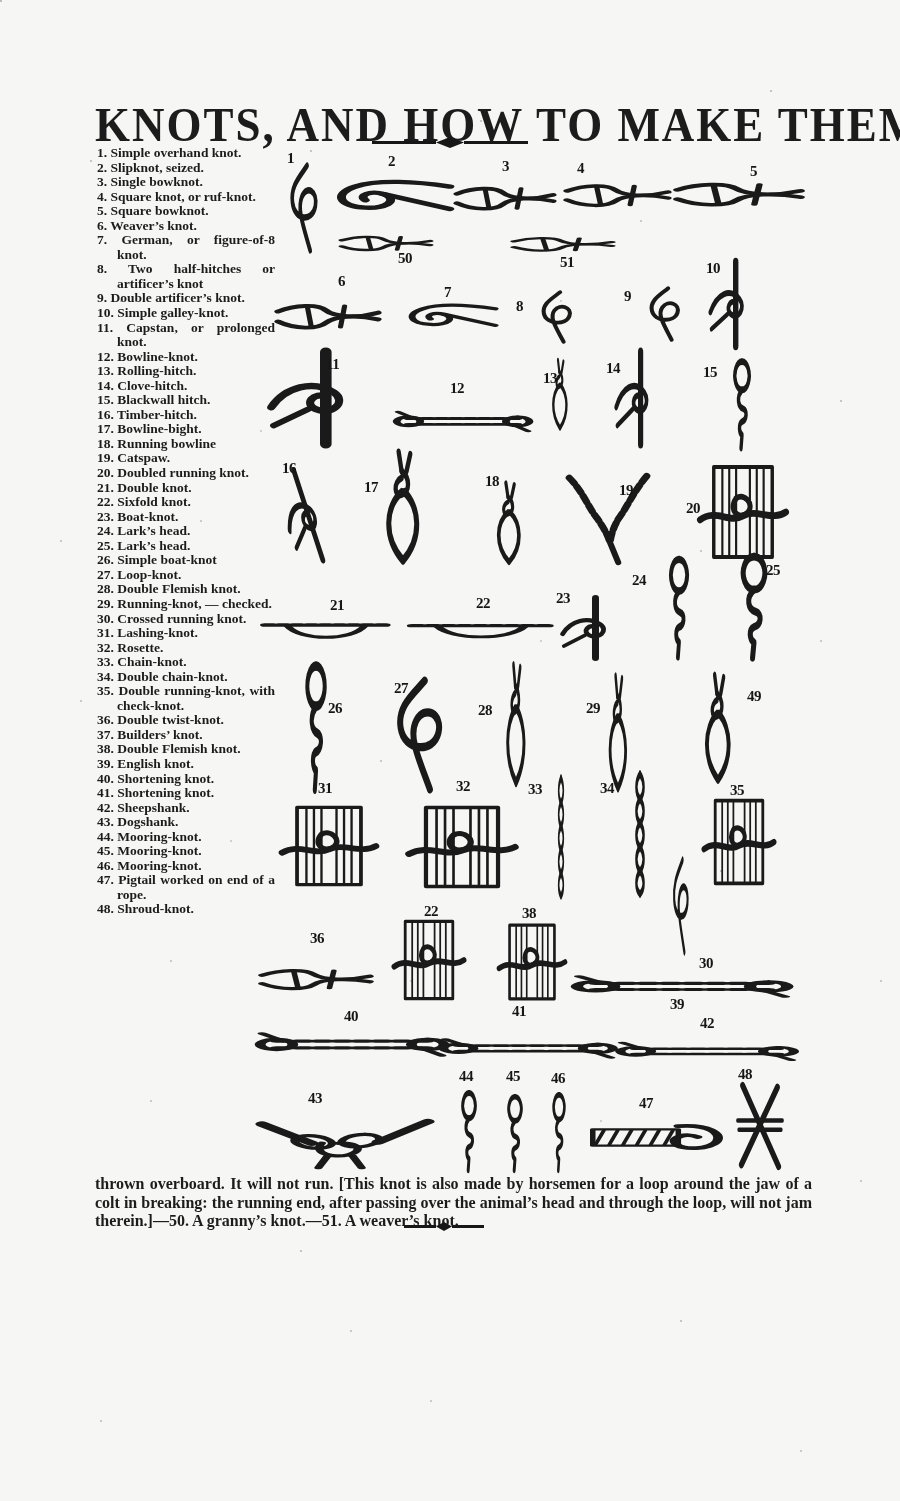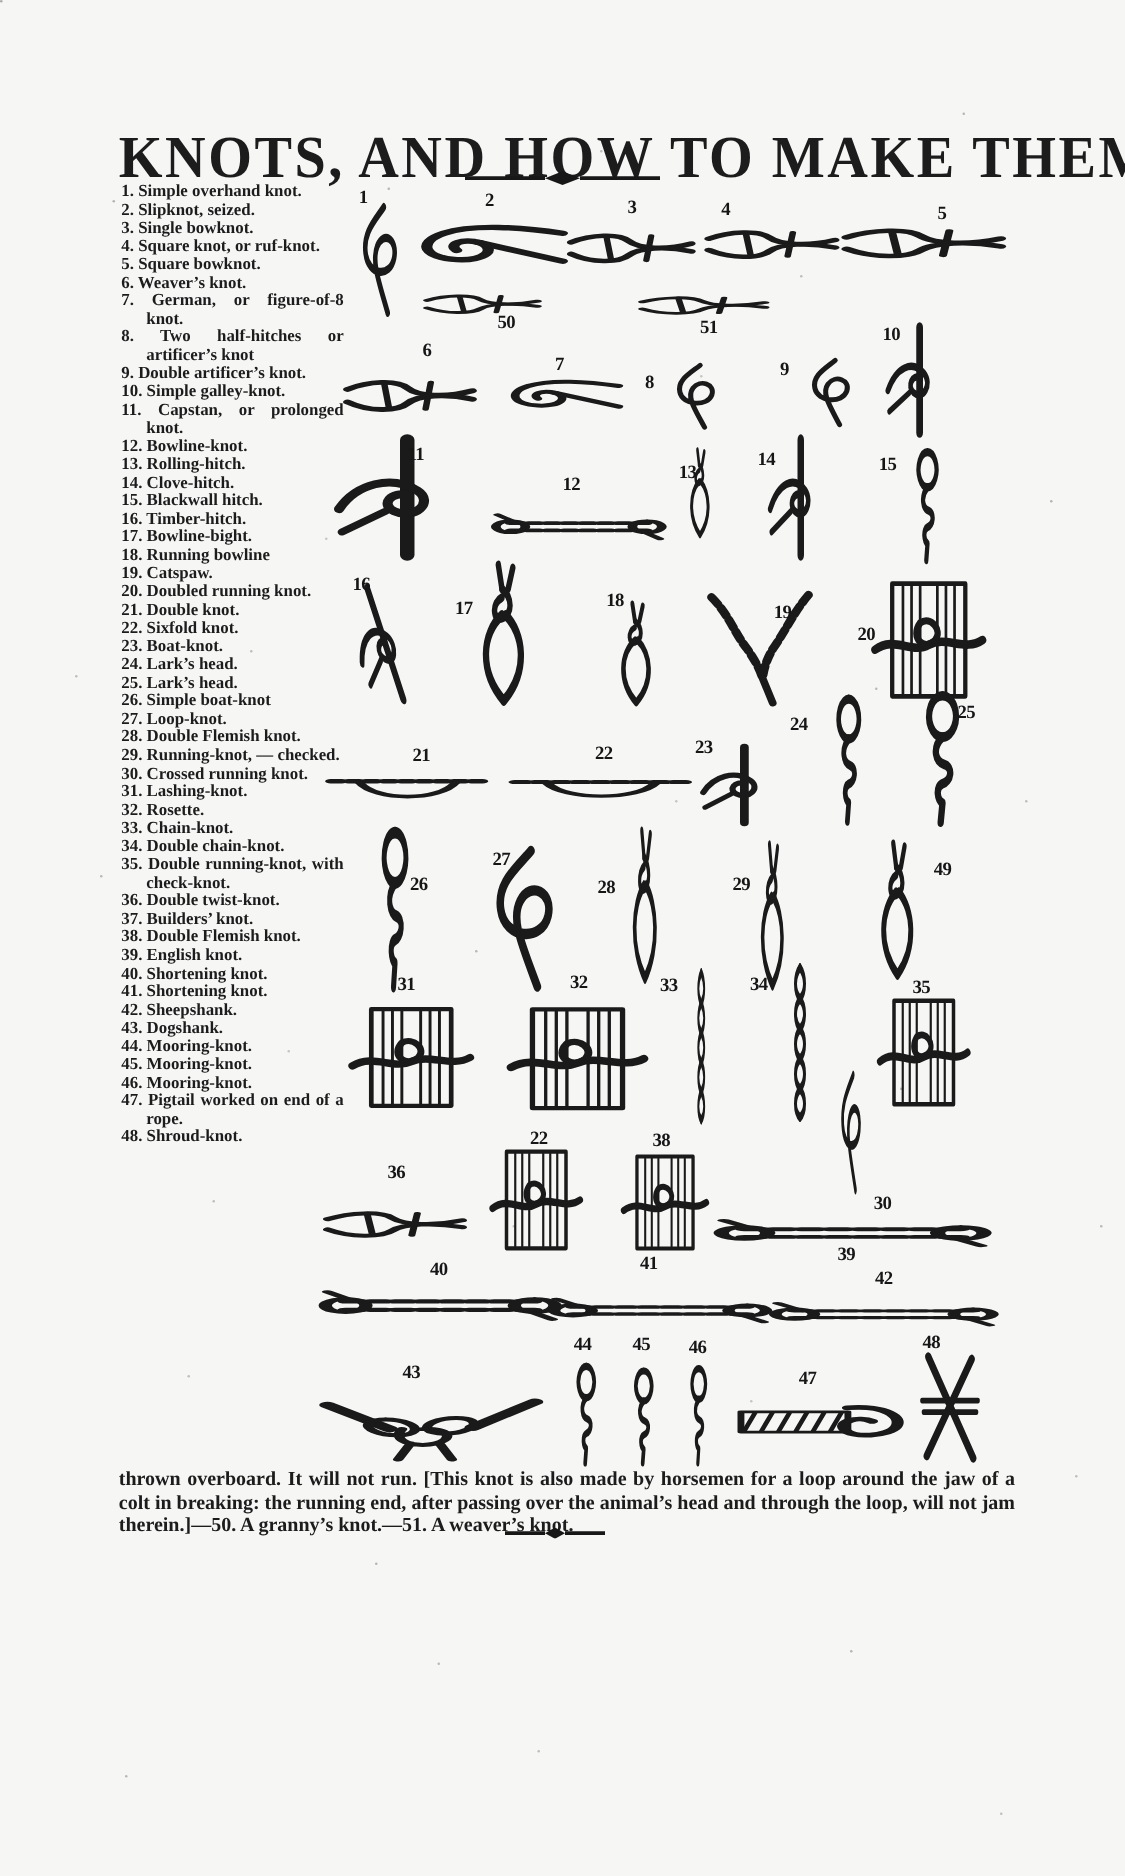--- a/index.html
+++ b/index.html
@@ -401,21 +401,21 @@
         <path d="M92 40 a9 11 0 1 0 0.1 0" stroke-width="6"></path>
         <path d="M0 28 L12 44 M100 74 L88 58" stroke-width="5"></path>
       </svg>
       <span class="fig-num" style="left: 700px; top: 1015px;">42</span>
       <svg viewBox="0 0 100 100" preserveAspectRatio="none" class="fig-svg" style="left: 262px; top: 1110px; width: 166px; height: 64px;">
         <path d="M0 22 L30 52 M70 50 L100 18" stroke-width="8"></path>
         <path d="M28 40 a12 9 30 1 0 0.1 0" stroke-width="5"></path>
         <path d="M62 38 a12 9 -30 1 0 0.1 0" stroke-width="5"></path>
         <path d="M36 52 C30 66 42 76 52 70 C62 64 58 50 46 52 M40 70 L34 90 M54 70 L60 90" stroke-width="5"></path>
       </svg>
-      <span class="fig-num" style="left: 322px; top: 1090px; text-align: right;">43</span>
+      <span class="fig-num" style="left: 308px; top: 1090px; text-align: right;">43</span>
       <svg viewBox="0 0 100 100" preserveAspectRatio="none" class="fig-svg" style="left: 448px; top: 1088px; width: 42px; height: 84px;">
         <path d="M50 6 a15 15 0 1 0 0.1 0" stroke-width="7"></path>
         <path d="M50 36 C38 44 42 54 52 56 C62 58 60 68 50 70 C42 72 44 82 50 84 L48 98" stroke-width="7"></path>
       </svg>
       <span class="fig-num" style="left: 459px; top: 1068px;">44</span>
       <svg viewBox="0 0 100 100" preserveAspectRatio="none" class="fig-svg" style="left: 494px; top: 1092px; width: 42px; height: 80px;">
         <path d="M50 6 a15 15 0 1 0 0.1 0" stroke-width="7"></path>
         <path d="M50 36 C38 44 42 54 52 56 C62 58 60 68 50 70 C42 72 44 82 50 84 L48 98" stroke-width="7"></path>
       </svg>
       <span class="fig-num" style="left: 506px; top: 1068px;">45</span>

